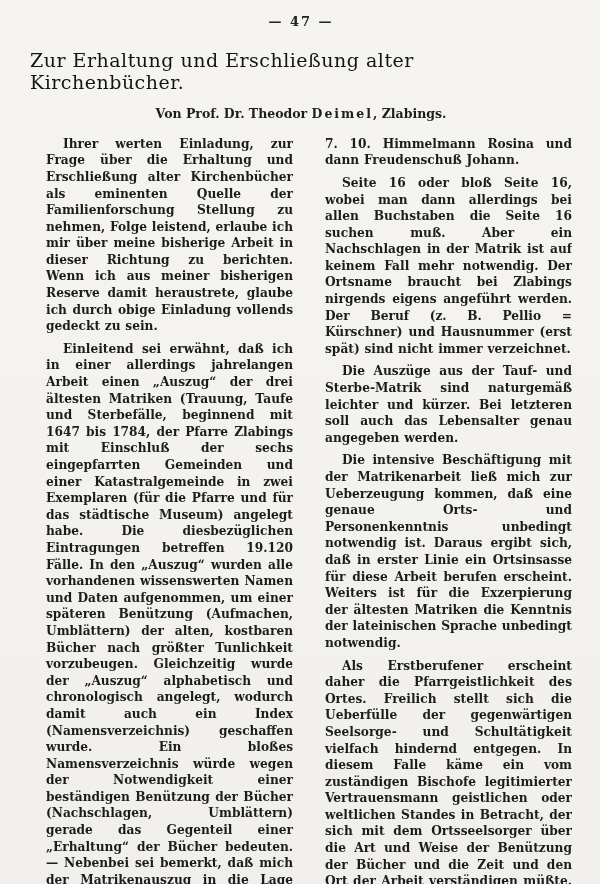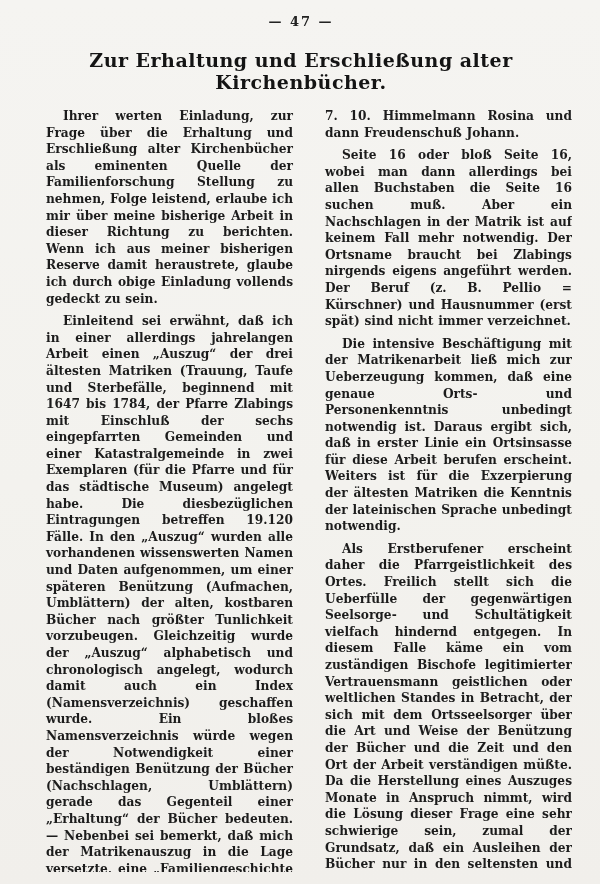--- a/index.html
+++ b/index.html
@@ -22,23 +22,22 @@
     background: linear-gradient(180deg, #f5f4f1 0%, #f3f2ee 55%, #f1efeb 100%);
   }
   .pageno {
     text-align: center;
     font-size: 13px;
     font-weight: bold;
     letter-spacing: 2px;
     color: #222;
   }
   .title {
-    text-align: center;
     font-size: 19px;
-    font-weight: bold;
+    font-weight: normal;
     margin-top: 20px;
     letter-spacing: 0.5px;
     color: #141414;
   }
   .byline {
     text-align: center;
     font-size: 12.5px;
     font-weight: bold;
     margin-top: 9px;
     color: #1e1e1e;
@@ -73,32 +72,34 @@
 </style>
 </head>
 <body>
 
 <div class="page">
 
   <div class="pageno">— 47 —</div>
 
   <h1 class="title">Zur Erhaltung und Erschließung alter Kirchenbücher.</h1>
 
+  <div class="byline"><span>Von Prof. Dr. Theodor </span><span class="spaced">Deimel</span><span>, Zlabings.</span></div>
 
   <div class="columns">
 
     <div class="col">
       <p>Ihrer werten Einladung, zur Frage über die Erhaltung und Erschließung alter Kirchenbücher als eminenten Quelle der Familienforschung Stellung zu nehmen, Folge leistend, erlaube ich mir über meine bisherige Arbeit in dieser Richtung zu berichten. Wenn ich aus meiner bisherigen Reserve damit heraustrete, glaube ich durch obige Einladung vollends gedeckt zu sein.</p>
       <p>Einleitend sei erwähnt, daß ich in einer allerdings jahrelangen Arbeit einen „Auszug“ der drei ältesten Matriken (Trauung, Taufe und Sterbefälle, beginnend mit 1647 bis 1784, der Pfarre Zlabings mit Einschluß der sechs eingepfarrten Gemeinden und einer Katastralgemeinde in zwei Exemplaren (für die Pfarre und für das städtische Museum) angelegt habe. Die diesbezüglichen Eintragungen betreffen 19.120 Fälle. In den „Auszug“ wurden alle vorhandenen wissenswerten Namen und Daten aufgenommen, um einer späteren Benützung (Aufmachen, Umblättern) der alten, kostbaren Bücher nach größter Tunlichkeit vorzubeugen. Gleichzeitig wurde der „Auszug“ alphabetisch und chronologisch angelegt, wodurch damit auch ein Index (Namensverzeichnis) geschaffen wurde. Ein bloßes Namensverzeichnis würde wegen der Notwendigkeit einer beständigen Benützung der Bücher (Nachschlagen, Umblättern) gerade das Gegenteil einer „Erhaltung“ der Bücher bedeuten. — Nebenbei sei bemerkt, daß mich der Matrikenauszug in die Lage versetzte, eine „Familiengeschichte der ältesten Familien“ und mit Benützung der alten Ratsprotokolle und Grundbücher auch eine „Häusergeschichte“ (beginnend mit 1576) von Zlabings zu schreiben.</p>
 
     </div>
 
     <div class="col">
       <p class="flush">7. 10. Himmelmann Rosina und dann Freudenschuß Johann.</p>
       <p>Seite 16 oder bloß Seite 16, wobei man dann allerdings bei allen Buchstaben die Seite 16 suchen muß. Aber ein Nachschlagen in der Matrik ist auf keinem Fall mehr notwendig. Der Ortsname braucht bei Zlabings nirgends eigens angeführt werden. Der Beruf (z. B. Pellio = Kürschner) und Hausnummer (erst spät) sind nicht immer verzeichnet.</p>
+      <p>Die Auszüge aus der Tauf- und Sterbe-Matrik sind naturgemäß leichter und kürzer. Bei letzteren soll auch das Lebensalter genau angegeben werden.</p>
       <p>Die intensive Beschäftigung mit der Matrikenarbeit ließ mich zur Ueberzeugung kommen, daß eine genaue Orts- und Personenkenntnis unbedingt notwendig ist. Daraus ergibt sich, daß in erster Linie ein Ortsinsasse für diese Arbeit berufen erscheint. Weiters ist für die Exzerpierung der ältesten Matriken die Kenntnis der lateinischen Sprache unbedingt notwendig.</p>
       <p>Als Erstberufener erscheint daher die Pfarrgeistlichkeit des Ortes. Freilich stellt sich die Ueberfülle der gegenwärtigen Seelsorge- und Schultätigkeit vielfach hindernd entgegen. In diesem Falle käme ein vom zuständigen Bischofe legitimierter Vertrauensmann geistlichen oder weltlichen Standes in Betracht, der sich mit dem Ortsseelsorger über die Art und Weise der Benützung der Bücher und die Zeit und den Ort der Arbeit verständigen müßte. Da die Herstellung eines Auszuges Monate in Anspruch nimmt, wird die Lösung dieser Frage eine sehr schwierige sein, zumal der Grundsatz, daß ein Ausleihen der Bücher nur in den seltensten und unbedingt sichersten und vertrauenswürdigsten Fällen (und nur mit Zustimmung des Bischofes und Pfarrers) gestattet werden kann, unbedingt eingehalten werden muß. Ueber diesen Punkt gibt es kein „wenn“ und kein „aber“, weil die Erhaltung dieser einzigen und wertvollen Bücher für die kirchliche wie staatliche Praxis und Verwertung ein Selbstzweck und eine Forderung schlechthin ist.</p>
 
     </div>
 
   </div>
 
 </div>
 
 </body></html>

